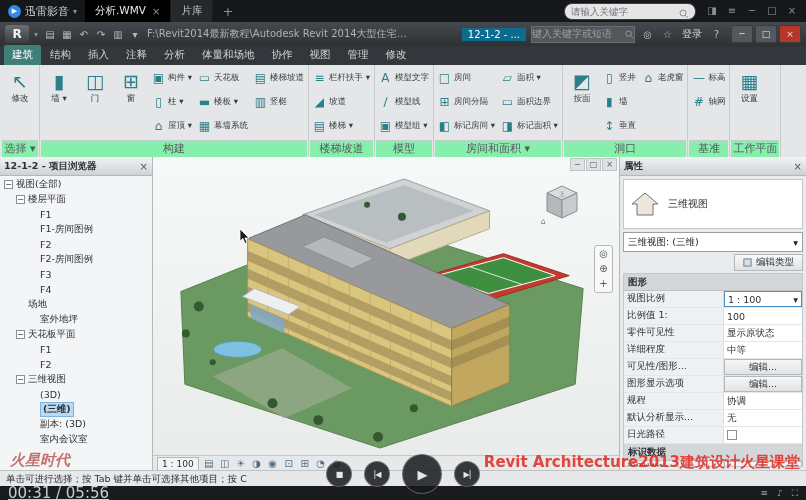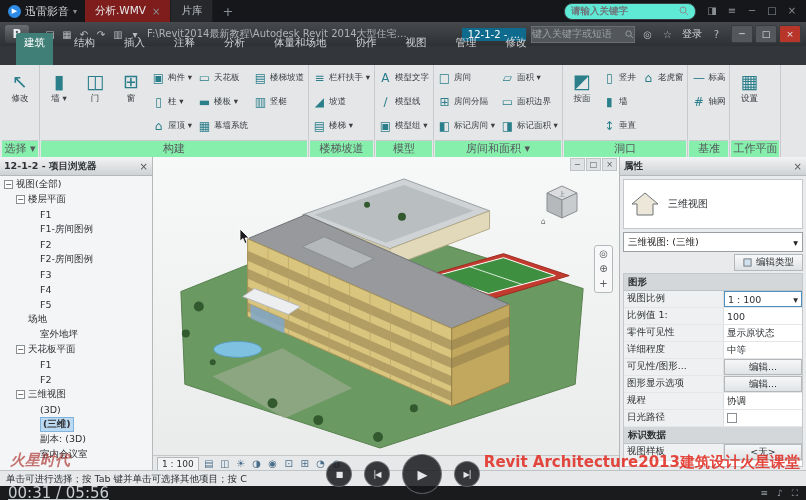--- a/index.html
+++ b/index.html
@@ -9,26 +9,26 @@
   
   .p-titlebar{position:absolute;top:0;left:0;right:0;height:22px;background:#16171a;display:flex;
               align-items:center;color:#9aa0a6;font-size:11px;z-index:40;}
   .p-logo{display:flex;align-items:center;gap:4px;padding:0 8px;color:#d0d3d6;}
   .p-logo-ico{width:13px;height:13px;border-radius:50%;background:#2f8ce6;color:#fff;font-size:7px;
               display:flex;align-items:center;justify-content:center;}
   .p-arrow{font-size:8px;color:#8a8f94;}
   .p-tabs{display:flex;height:22px;}
   .p-tab{display:flex;align-items:center;gap:6px;height:22px;padding:0 10px;color:#bfc3c7;font-size:10.5px;
          background:#26282c;border-right:1px solid #1b1c1f;}
-  .p-tab.active{background:#7f1d1d;color:#e8eaed;}
+  .p-tab.active{background:#000000;color:#e8eaed;}
   .p-tab-close{color:#8a8f94;font-size:10px;}
   .p-newtab{padding:0 9px;font-size:13px;color:#8a8f94;}
   .p-spacer{flex:1;}
-  .p-search{width:118px;height:15px;border:1px solid #3c4046;border-radius:8px;background:#5eead4;
-            display:flex;align-items:center;justify-content:space-between;padding:0 6px;margin-right:6px;font-weight:bold;}
+  .p-search{width:118px;height:15px;border:1px solid #3c4046;border-radius:8px;background:#e5e5e5;
+            display:flex;align-items:flex-end;justify-content:space-between;padding:0 6px;margin-right:6px;}
   .p-search-ph{color:#6f757b;font-size:9.5px;}
   .p-topicons{display:flex;margin-right:4px;}
   .p-topico{width:20px;text-align:center;color:#8a8f94;font-size:10px;line-height:22px;}
 
   
   .revit{position:absolute;top:22px;left:0;right:0;bottom:0;background:#e8eaec;}
   .r-titlebar{height:24px;background:linear-gradient(#46494d,#2e3134);display:flex;align-items:center;
               gap:5px;padding:0 5px;color:#c3c6c9;font-size:10px;white-space:nowrap;overflow:hidden;}
   .r-logo{width:24px;height:18px;border-radius:3px;background:linear-gradient(#6a6e72,#3a3d40);
           color:#f0f1f2;font-weight:bold;font-size:12px;display:flex;align-items:center;justify-content:center;flex:none;}
@@ -39,21 +39,21 @@
   .r-search{width:102px;height:15px;background:#53575b;border:1px solid #6a6e72;display:flex;align-items:center;
             justify-content:space-between;padding:0 0;color:#9aa0a4;font-size:10px;flex:none;}
   .r-ico{color:#b9bcbf;font-size:10px;width:15px;text-align:center;flex:none;}
   .r-signin{color:#d7dade;font-size:10px;padding:0 2px;flex:none;}
   .r-win{display:flex;gap:2px;margin-left:2px;flex:none;}
   .r-winbtn{width:20px;height:16px;background:#54585c;border:1px solid #3a3d40;color:#dfe2e4;font-size:9px;
             display:flex;align-items:center;justify-content:center;border-radius:2px;}
   .r-winbtn:last-child{background:#b8352a;}
 
   .r-tabs{height:19px;background:#33363a;display:flex;align-items:flex-end;padding:0 4px;gap:1px;}
-  .r-tab{height:32px;line-height:19px;padding:0 8px;color:#cfd3d6;font-size:10.5px;margin-left:12px;}
+  .r-tab{height:20px;line-height:19px;padding:0 8px;color:#cfd3d6;font-size:10.5px;}
   .r-tab.active{background:#3f7f77;color:#fff;border-radius:2px 2px 0 0;}
 
   .r-ribbon{height:92px;background:#e4e6e8;border-bottom:1px solid #b5b8bb;display:flex;align-items:stretch;
             padding:0 1px;overflow:hidden;}
   .rb-group{display:flex;flex-direction:column;border-right:1px solid #c8cbce;padding:1px 1px 0;}
   .rb-items{flex:1;display:flex;flex-direction:column;flex-wrap:wrap;align-content:flex-start;height:74px;}
   .rb-big{width:36px;height:74px;display:flex;flex-direction:column;align-items:center;gap:1px;padding-top:3px;
           font-size:8.5px;color:#3a3d40;text-align:center;line-height:1.15;box-sizing:border-box;}
   .rb-big .rb-glyph{font-size:19px;line-height:24px;color:#2a7f8a;}
   .rb-small{height:24px;display:flex;align-items:center;gap:3px;padding:0 3px;font-size:8.5px;color:#3a3d40;white-space:nowrap;}
@@ -418,24 +418,20 @@
               <div class="pb-exp leaf"></div>
               <div class="pb-label">F2-房间图例</div>
             </div>
             <div class="pb-row" style="padding-left: 28px;">
               <div class="pb-exp leaf"></div>
               <div class="pb-label">F3</div>
             </div>
             <div class="pb-row" style="padding-left: 28px;">
               <div class="pb-exp leaf"></div>
               <div class="pb-label">F4</div>
-            </div>
-            <div class="pb-row" style="padding-left: 28px;">
-              <div class="pb-exp leaf"></div>
-              <div class="pb-label">F5</div>
             </div>
             <div class="pb-row" style="padding-left: 16px;">
               <div class="pb-exp leaf"></div>
               <div class="pb-label">场地</div>
             </div>
             <div class="pb-row" style="padding-left: 28px;">
               <div class="pb-exp leaf"></div>
               <div class="pb-label">室外地坪</div>
             </div>
             <div class="pb-row" style="padding-left: 16px;">
@@ -609,20 +605,24 @@
             </div>
             <div class="prop-row">
               <div class="prop-label">图形显示选项</div>
               <div class="prop-value button">编辑...</div>
             </div>
             <div class="prop-row">
               <div class="prop-label">规程</div>
               <div class="prop-value text">协调</div>
             </div>
             <div class="prop-row">
+              <div class="prop-label">默认分析显示...</div>
+              <div class="prop-value text">无</div>
+            </div>
+            <div class="prop-row">
               <div class="prop-label">日光路径</div>
               <div class="prop-value checkbox">
                 <div class="prop-check"></div>
               </div>
             </div>
             <div class="prop-section">标识数据</div>
             <div class="prop-row">
               <div class="prop-label">视图样板</div>
               <div class="prop-value button">&lt;无&gt;</div>
             </div>

